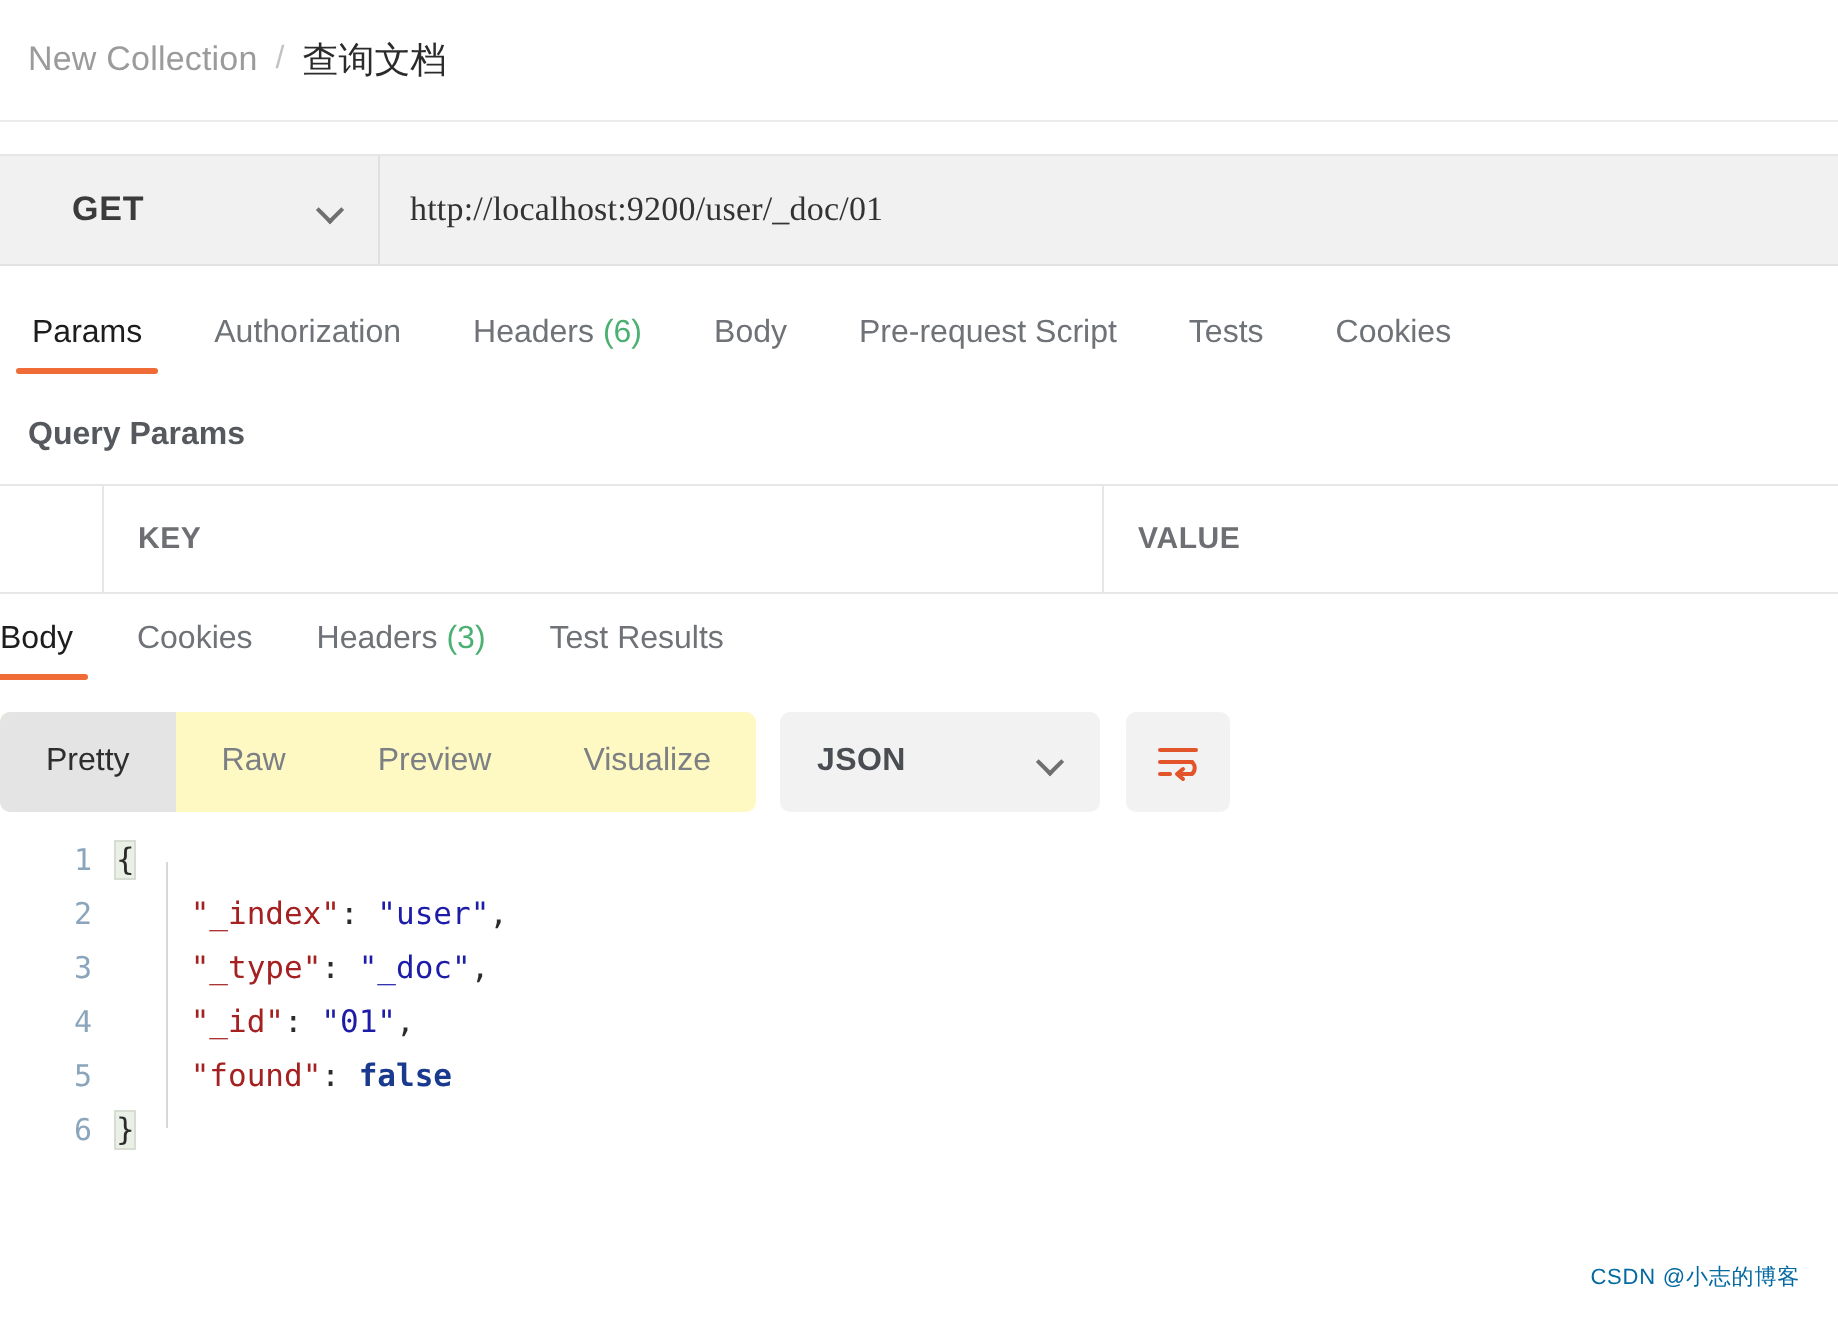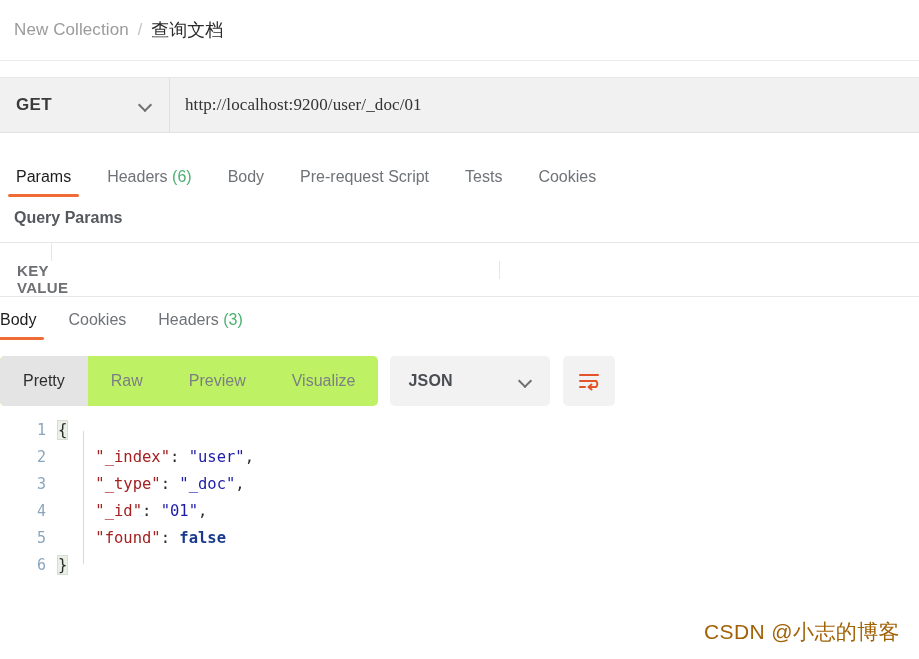--- a/index.html
+++ b/index.html
@@ -58,20 +58,21 @@
     align-items: stretch;
   }
   .method-box {
     width: 170px;
     display: flex;
     align-items: center;
     justify-content: space-between;
     padding: 0 17px 0 16px;
     border-right: 1px solid #e0e0e0;
     cursor: pointer;
+    margin-left: 20px;
   }
   .method-label {
     font-size: 17px;
     color: #3b3b3b;
     font-weight: 700;
     letter-spacing: .4px;
   }
   .chev {
     width: 13px; height: 13px;
     position: relative;
@@ -96,21 +97,21 @@
     cursor: text;
     font-family: Liberation Serif, serif;
   }
 
   
   .req-tabs {
     position: absolute;
     left: 0; top: 152px;
     width: 919px; height: 45px;
     display: flex;
-    align-items: flex-end;
+    align-items: flex-start;
     padding-left: 6px;
   }
   .tab {
     position: relative;
     font-size: 16px;
     color: #6f7276;
     padding: 6px 10px 11px 10px;
     margin-right: 16px;
     cursor: pointer;
     white-space: nowrap;
@@ -134,21 +135,20 @@
     color: #55585c;
     font-weight: 700;
   }
   .params-table {
     position: absolute;
     left: 0; top: 242px;
     width: 919px; height: 55px;
     border-top: 1px solid #e7e7e7;
     border-bottom: 1px solid #e7e7e7;
     display: flex;
-    flex-direction: column;
   }
   .pcell {
     display: flex;
     align-items: center;
     height: 100%;
   }
   .pcell-check { width: 52px; border-right: 1px solid #e7e7e7; }
   .pcell-key {
     width: 500px;
     border-right: 1px solid #e7e7e7;
@@ -176,21 +176,21 @@
   .viewer-bar {
     position: absolute;
     left: 0; top: 355px;
     width: 919px; height: 52px;
     display: flex;
     align-items: center;
   }
   .seg-group {
     display: flex;
     align-items: stretch;
-    background: #bef264;
+    background: #fef9c3;
     border-radius: 5px;
     height: 50px;
     overflow: hidden;
   }
   .seg {
     display: flex;
     align-items: center;
     padding: 0 23px;
     font-size: 16px;
     color: #7c7f83;
@@ -266,22 +266,22 @@
     position: absolute;
     left: 83px; top: 14px;
     width: 1px; height: 133px;
     background: #d8d8d8;
   }
 
   
   .watermark {
     position: absolute;
     right: 19px; bottom: 13px;
-    font-size: 21px;
-    color: #a16207;
+    font-size: 11px;
+    color: #0369a1;
     letter-spacing: .4px;
     user-select: none;
   }
 </style>
 </head>
 <body>
 
 <div id="app">
 
   <div class="breadcrumb-bar">
@@ -296,20 +296,23 @@
       <span class="chev"></span>
     </div>
     <div class="url-input" title="Enter request URL">http://localhost:9200/user/_doc/01</div>
   </div>
 
   <div class="req-tabs">
     <div class="tab active">
       <span>Params</span>
     </div>
     <div class="tab">
+      <span>Authorization</span>
+    </div>
+    <div class="tab">
       <span>Headers</span>
       <span class="count">(6)</span>
     </div>
     <div class="tab">
       <span>Body</span>
     </div>
     <div class="tab">
       <span>Pre-request Script</span>
     </div>
     <div class="tab">
@@ -335,20 +338,23 @@
   <div class="resp-tabs">
     <div class="tab active">
       <span>Body</span>
     </div>
     <div class="tab">
       <span>Cookies</span>
     </div>
     <div class="tab">
       <span>Headers</span>
       <span class="count">(3)</span>
+    </div>
+    <div class="tab">
+      <span>Test Results</span>
     </div>
   </div>
 
   <div class="viewer-bar">
     <div class="seg-group">
       <div class="seg active">
         <span>Pretty</span>
       </div>
       <div class="seg">
         <span>Raw</span>

